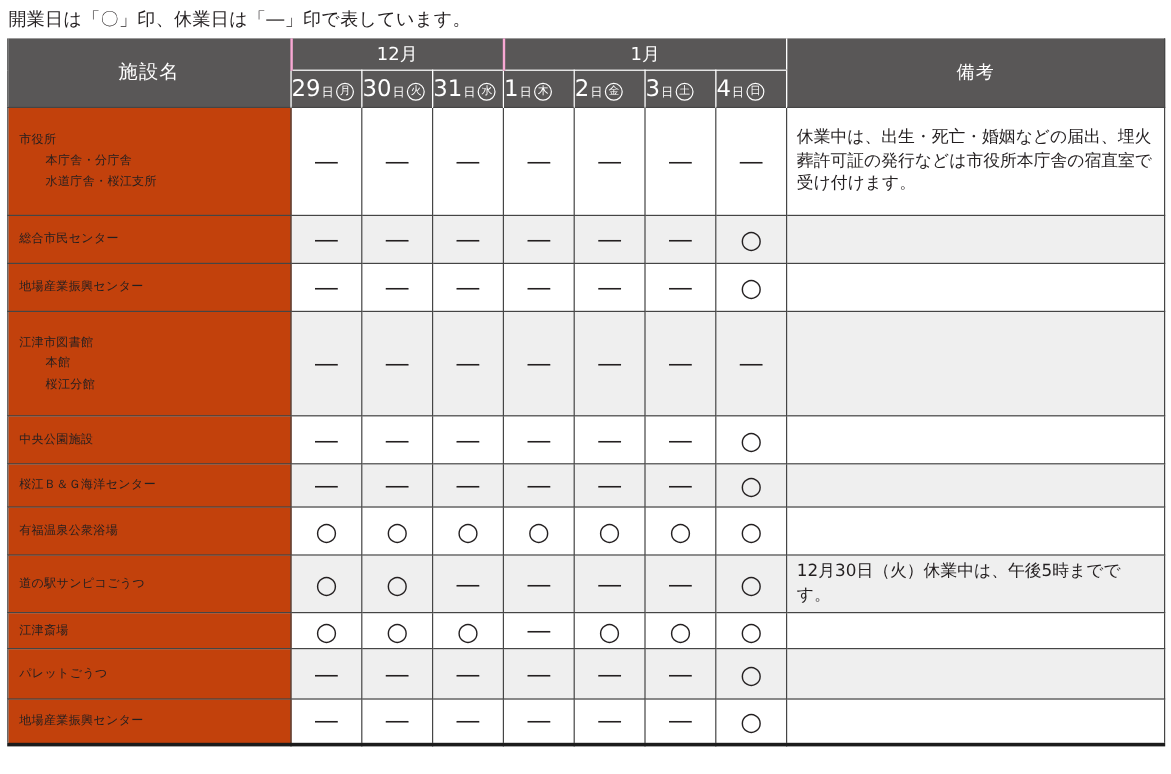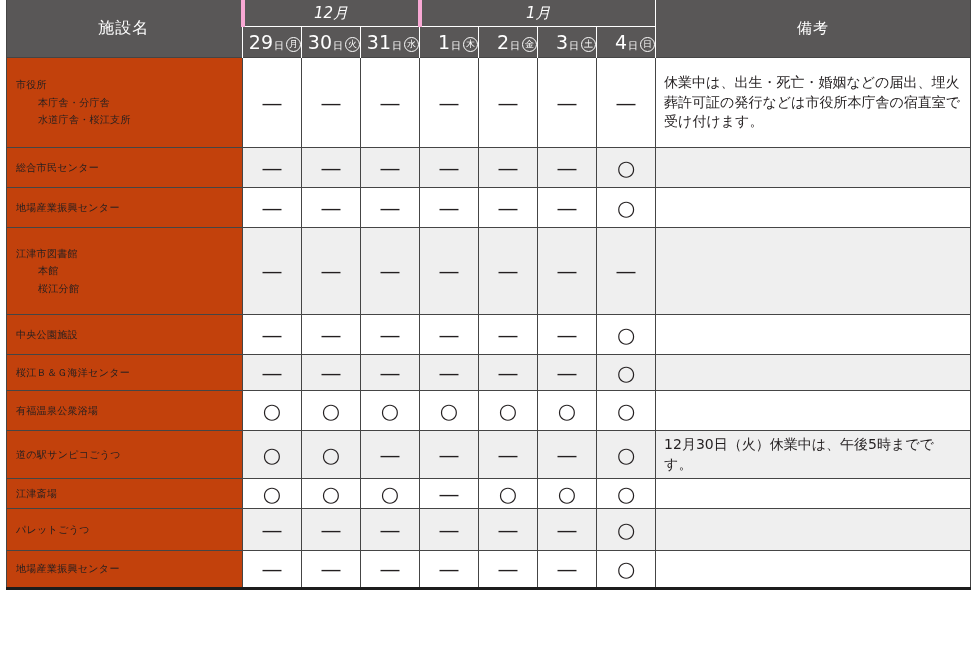--- a/index.html
+++ b/index.html
@@ -11,23 +11,23 @@
   .intro{margin:7px 0 6px 7px;font-size:15px;letter-spacing:.3px;}
   table{
     border-collapse:collapse;table-layout:fixed;
     margin-left:6px;width:964px;
     border-left:1px solid #454545;border-right:1px solid #454545;
     border-bottom:3px solid #1c1c1c;
   }
   th{background:#595757;color:#fff;font-weight:normal;padding:0;}
   .hr1 th{height:26px;font-size:15px;}
   th.facility-h{font-size:16px;letter-spacing:1px;}
-  th.month{border-left:4px solid #f9a8d4;border-bottom:1px solid #fff;font-style:italic;}
+  th.month{border-left:2px solid #f9a8d4;border-bottom:1px solid #fff;}
   th.remarks-h{border-left:1px solid #fff;font-size:15px;letter-spacing:1px;}
-  .hr2 th{height:30px;border-left:1px solid #fff;vertical-align:middle;text-align:right;white-space:nowrap;}
+  .hr2 th{height:30px;border-left:1px solid #fff;vertical-align:middle;text-align:left;white-space:nowrap;}
   .dnum{font-size:19px;}
   .dunit{font-size:10px;margin-left:1px;}
   .wd{
     display:inline-flex;align-items:center;justify-content:center;
     width:13px;height:13px;border:1px solid #fff;border-radius:50%;
     font-size:9px;line-height:1;margin-left:2px;vertical-align:2px;
   }
   td{border:1px solid #454545;padding:0;}
   td.facility{
     background:#c2410c;font-size:10px;vertical-align:middle;
@@ -51,20 +51,21 @@
   tbody tr:nth-child(7){height:40px;}
   tbody tr:nth-child(8){height:48px;}
   tbody tr:nth-child(9){height:30px;}
   tbody tr:nth-child(10){height:42px;}
   tbody tr:nth-child(11){height:38px;}
 </style>
 </head>
 <body>
 
 <div>
+  <p class="intro">開業日は「〇」印、休業日は「―」印で表しています。</p>
 
   <table>
     <colgroup>
       <col style="width:236px">
       <col style="width:59px">
         <col style="width:59px">
         <col style="width:59px">
       <col style="width:59px">
         <col style="width:59px">
         <col style="width:59px">

